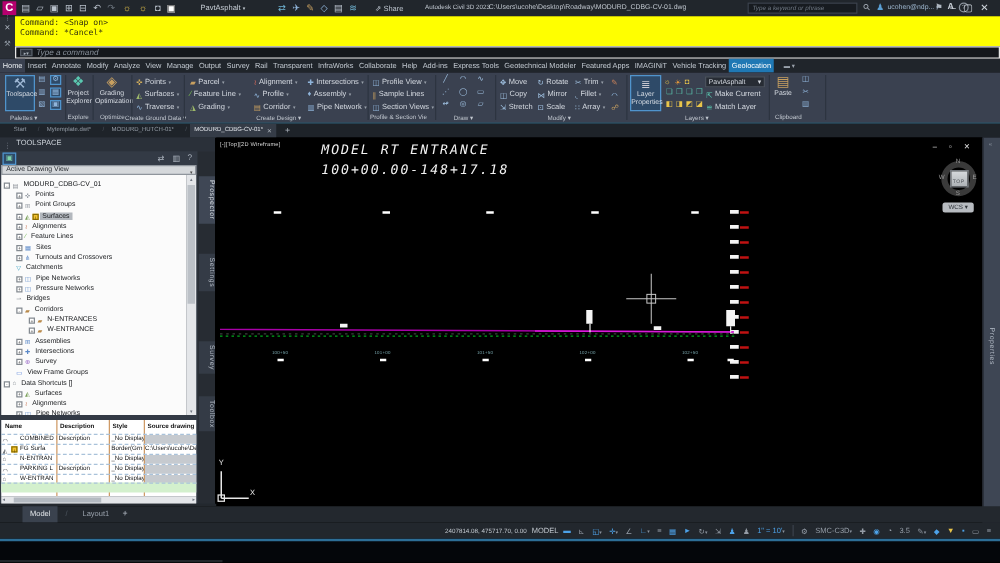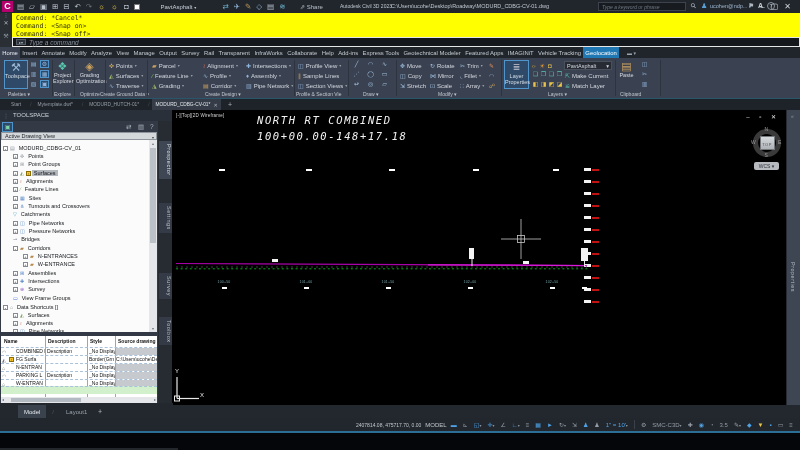--- a/index.html
+++ b/index.html
@@ -174,23 +174,22 @@
   <div class="abs" style="left:767px;top:2px;width:8px;height:8px;border:1px solid #8a929c;border-radius:50%;color:#aeb6c0;font-size:5px;text-align:center;line-height:7px">?</div>
   <div class="winbtns abs"><span>–</span><span>▢</span><span>✕</span></div>
 </div>
 
 <div id="cmdgrip" class="abs">
   <div style="text-align:center;font-size:5px;line-height:5px">⋮</div>
   <div style="text-align:center;font-size:6px;line-height:10px">✕</div>
   <div style="text-align:center;font-size:6px;line-height:16px;color:#8f98a2">⚒</div>
 </div>
 <div id="cmdhist" class="abs">
+  <div>Command:  &lt;Snap on&gt;</div>
   <div>Command: *Cancel*</div>
-  <div>Command:  &lt;Snap on&gt;</div>
-  <div>Command:  &lt;Snap off&gt;</div>
 </div>
 <div id="cmdinput" class="abs">
   <span class="cico">▸▾</span>
   <span>Type a command</span>
 </div>
 
 <div id="ribbontabs" class="abs">
 
 <span class="rtab active">Home</span>
     <span class="rtab">Insert</span>
@@ -722,21 +721,21 @@
 </div>
 <div id="ts-greenrow" class="abs"></div>
 <div id="ts-hscroll" class="abs">
   <span class="arr" style="left:1px">◂</span>
   <span class="thumb"></span>
   <span class="arr" style="right:1px">▸</span>
 </div>
 
 <div id="canvas" class="abs">
   <div id="vplabel" class="abs">[-][Top][2D Wireframe]</div>
-  <div class="cadtitle abs" style="top:4px">NORTH RT COMBINED</div>
+  <div class="cadtitle abs" style="top:4px">MODEL RT ENTRANCE</div>
   <div class="cadtitle abs" style="top:20px">100+00.00-148+17.18</div>
 
   <span>
     
   <span class="dash" style="left: 46px; top: 59px;"></span><span class="dash" style="left: 133px; top: 59px;"></span><span class="dash" style="left: 216px; top: 59px;"></span><span class="dash" style="left: 300px; top: 59px;"></span><span class="dash" style="left: 380px; top: 59px;"></span></span>
 
   <span>
     
   <span><span class="rung-w" style="top: 58px; left: 411px;"></span><span class="rung-r" style="top: 59px; left: 419px;"></span></span><span><span class="rung-w" style="top: 70px; left: 411px;"></span><span class="rung-r" style="top: 71px; left: 419px;"></span></span><span><span class="rung-w" style="top: 82px; left: 411px;"></span><span class="rung-r" style="top: 83px; left: 419px;"></span></span><span><span class="rung-w" style="top: 94px; left: 411px;"></span><span class="rung-r" style="top: 95px; left: 419px;"></span></span><span><span class="rung-w" style="top: 106px; left: 411px;"></span><span class="rung-r" style="top: 107px; left: 419px;"></span></span><span><span class="rung-w" style="top: 118px; left: 411px;"></span><span class="rung-r" style="top: 119px; left: 419px;"></span></span><span><span class="rung-w" style="top: 130px; left: 411px;"></span><span class="rung-r" style="top: 131px; left: 419px;"></span></span><span><span class="rung-w" style="top: 142px; left: 411px;"></span><span class="rung-r" style="top: 143px; left: 419px;"></span></span><span><span class="rung-w" style="top: 154px; left: 411px;"></span><span class="rung-r" style="top: 155px; left: 419px;"></span></span><span><span class="rung-w" style="top: 166px; left: 411px;"></span><span class="rung-r" style="top: 167px; left: 419px;"></span></span><span><span class="rung-w" style="top: 178px; left: 411px;"></span><span class="rung-r" style="top: 179px; left: 419px;"></span></span><span><span class="rung-w" style="top: 190px; left: 411px;"></span><span class="rung-r" style="top: 191px; left: 419px;"></span></span></span>
 

